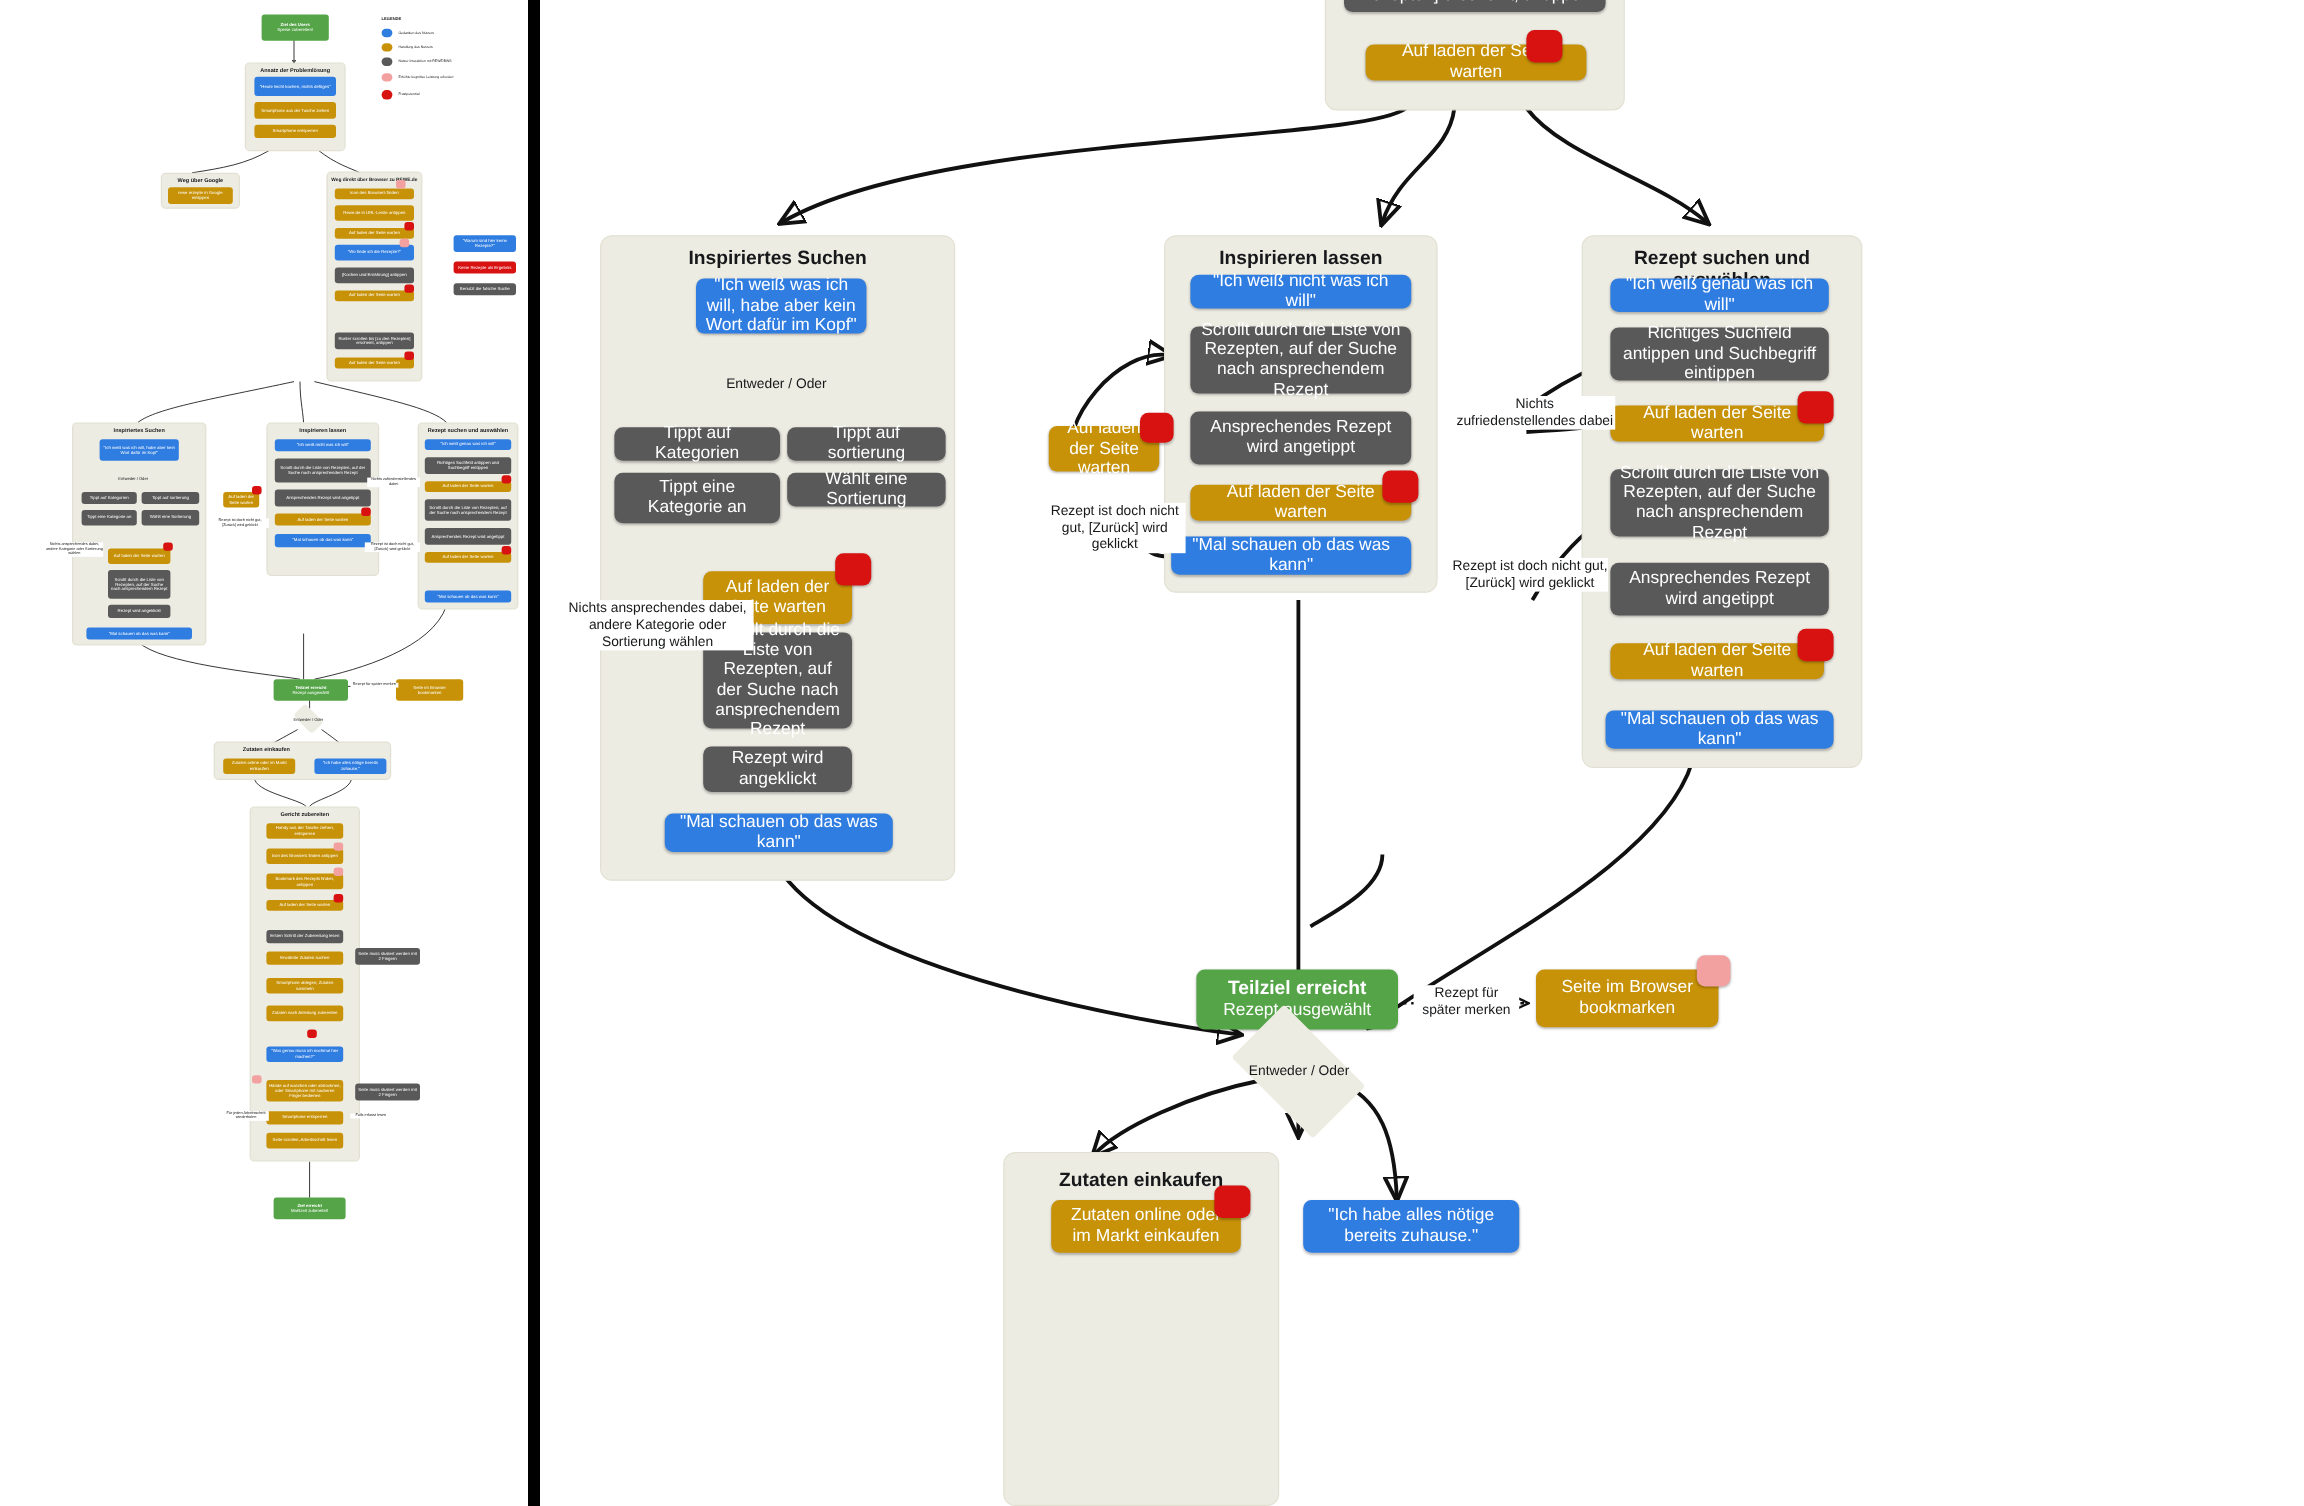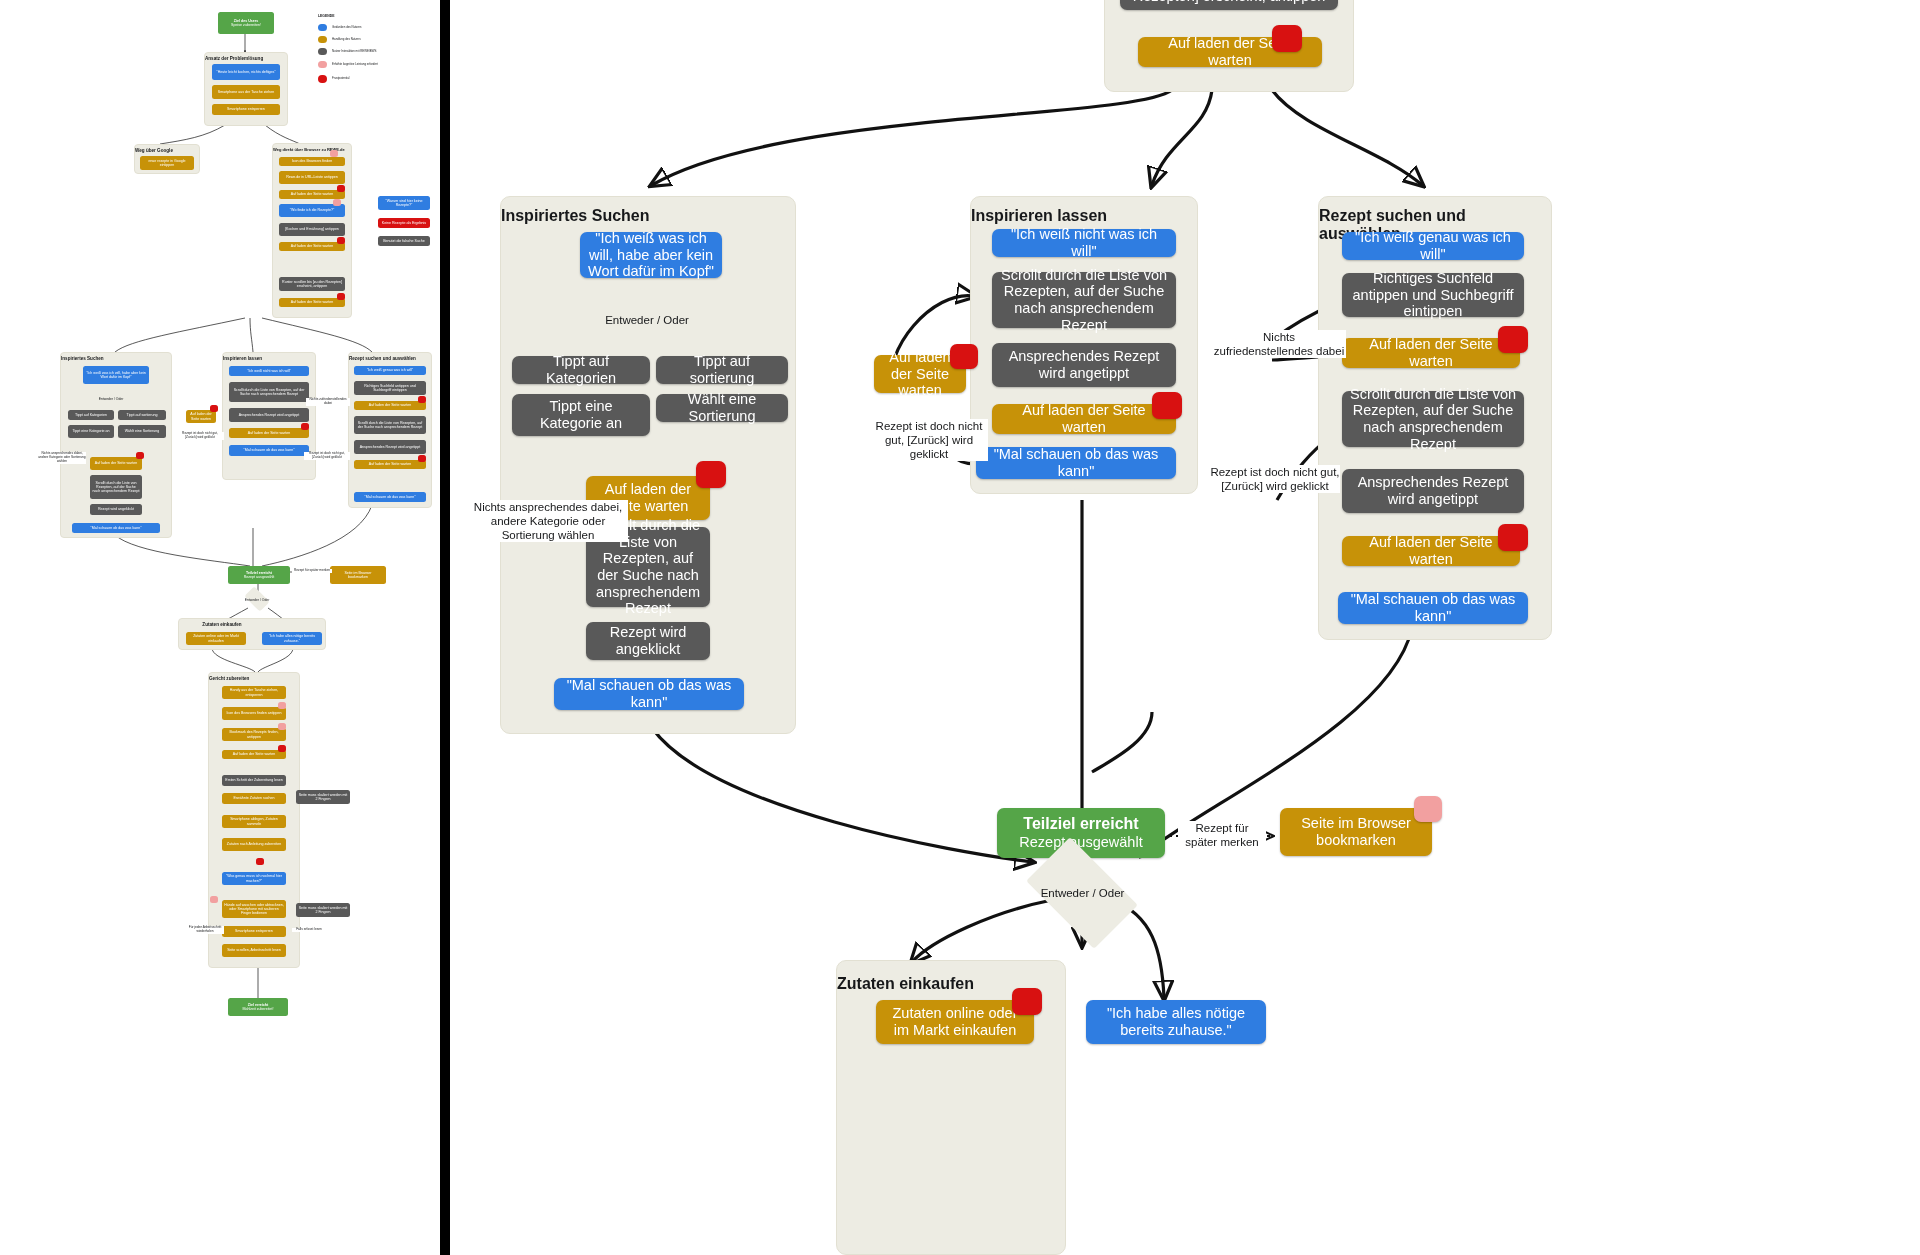--- a/index.html
+++ b/index.html
@@ -39,21 +39,21 @@
   .n-pink   { background: #f2a0a0; }
 
   .group {
     position: absolute;
     background: #edece3;
     border: 1px solid #e2e0d2;
     border-radius: 10px;
   }
   .group > .g-title {
     position: absolute; left: 0; right: 0; top: 8px;
-    text-align: left; color: #17181a; font-weight: bold;
+    text-align: center; color: #17181a; font-weight: bold;
   }
   .diamond {
     position: absolute;
     background: #edece3;
     transform: rotate(45deg);
     border-radius: 3px;
   }
   .diamond-label {
     position: absolute;
     text-align: center;

